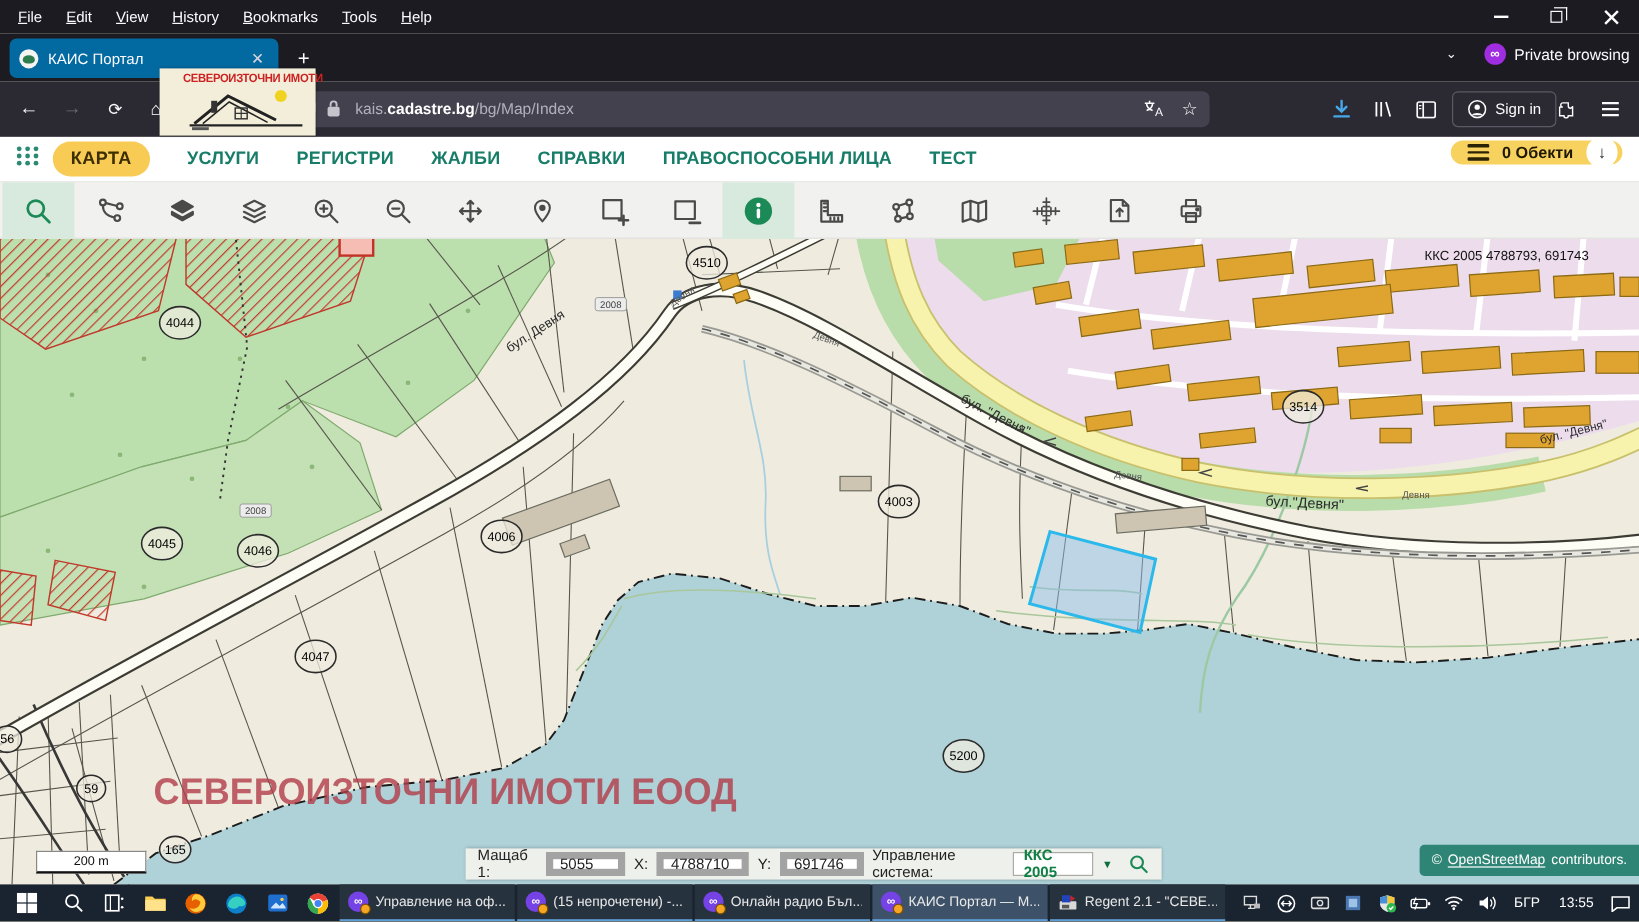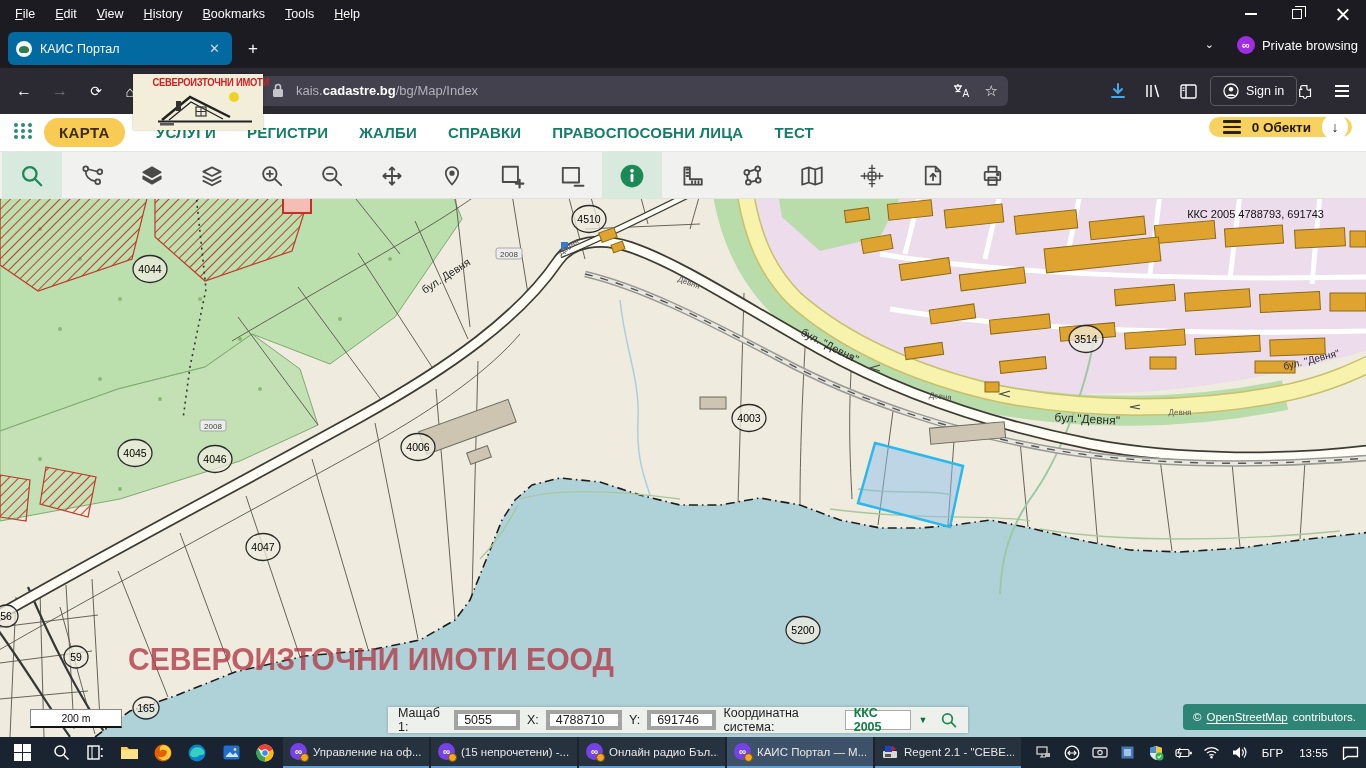--- a/index.html
+++ b/index.html
@@ -58,27 +58,27 @@
   .tb.active { background:#d8eade;}
   .tb.active svg { stroke:#1c8a56;}
 
   
   .map { position:absolute; left:0; top:199px; width:1366px; height:538px; z-index:5; background:#efecdf;}
   .map svg.base { position:absolute; left:0; top:0;}
   .coordtag { position:absolute; right:42px; top:9px; font-size:11px; color:#111; z-index:6;}
   .watermark { position:absolute; left:128px; top:443px; font-size:31px; font-weight:bold; color:rgba(178,60,72,.8); white-space:nowrap; z-index:7; transform:scaleX(.97); transform-origin:left;}
   .scalebar { position:absolute; left:30px; bottom:9px; width:92px; height:19px; background:#fff; border:1px solid #888; border-bottom:2px solid #111; font-size:10.5px; color:#111; display:flex; align-items:center; justify-content:center; z-index:8;}
   .mstatus { position:absolute; left:388px; bottom:4px; width:580px; height:26px; background:#eef0eb; display:flex; align-items:center; gap:7px; padding:0 10px; font-size:12.5px; color:#222; z-index:9; box-shadow:0 0 3px rgba(0,0,0,.25);}
-  .minput { background:#fff; border:4px solid #a3a3a3; height:20px; display:flex; align-items:center; padding:0 6px; font-size:12.5px;}
+  .minput { background:#fff; border:6px solid #a3a3a3; height:20px; display:flex; align-items:center; padding:0 6px; font-size:12.5px;}
   .crsbox { background:#fff; border:1px solid #a9aba6; height:20px; display:flex; align-items:center; padding:0 8px; font-weight:bold; color:#0e8044; font-size:12.5px;}
   .osm { position:absolute; right:0; bottom:7px; height:26px; background:#2f8575; color:#fff; font-size:11.5px; display:flex; align-items:center; gap:5px; padding:0 10px; border-radius:4px 0 0 4px; z-index:9;}
   .osm u { text-underline-offset:2px;}
 
   
-  .adlogo { position:absolute; left:133px; top:74px; width:130px; height:56px; background:#f3eeda; z-index:100; text-align:center; box-shadow:0 0 2px rgba(0,0,0,.3);padding-left:16px;}
+  .adlogo { position:absolute; left:133px; top:57px; width:130px; height:56px; background:#f3eeda; z-index:100; text-align:center; box-shadow:0 0 2px rgba(0,0,0,.3);padding-left:16px;}
   .adlogo .t { font-size:10px; font-weight:bold; color:#cc2222; margin-top:3px; letter-spacing:-.3px; white-space:nowrap; transform:scaleX(.94);}
 
   
   .taskbar { position:absolute; left:0; top:737px; width:1366px; height:31px; background:#1a2330; display:flex; align-items:stretch; z-index:40;}
   .tbtn { width:34px; display:flex; align-items:center; justify-content:center;}
   .tbtn.start { width:44px;}
   .twin { width:146px; margin:0 1px; background:#27323f; display:flex; align-items:center; gap:6px; padding:0 7px; border-bottom:2px solid #5f9fd8; color:#e8e8e8; font-size:11.5px;}
   .twin.active { background:#3d5269;}
   .twin .lbl{ white-space:nowrap; overflow:hidden;}
   .ffpriv { min-width:17px; width:17px; height:17px; border-radius:50%; background:#7542e5; color:#fff; font-weight:bold; font-size:10px; display:flex; align-items:center; justify-content:center; position:relative;}
@@ -588,21 +588,21 @@
     <div class="watermark">СЕВЕРОИЗТОЧНИ ИМОТИ ЕООД</div>
     <div class="scalebar">200 m</div>
 
     <div class="mstatus">
       <span>Мащаб 1:</span>
       <span class="minput" style="width:72px;">5055</span>
       <span>X:</span>
       <span class="minput" style="width:84px;">4788710</span>
       <span>Y:</span>
       <span class="minput" style="width:76px;">691746</span>
-      <span>Координатна система:</span>
+      <span>Управление система:</span>
       <span class="crsbox">ККС 2005</span>
       <span style="color:#0e6e3c; font-size:9px;">▼</span>
       <svg width="20" height="20" viewBox="0 0 20 20" style="margin-left:6px;">
           <circle cx="8.5" cy="8.5" r="5.5" stroke="#1c8a56" stroke-width="2" fill="none"></circle>
           <line x1="12.8" y1="12.8" x2="17.5" y2="17.5" stroke="#1c8a56" stroke-width="2" stroke-linecap="round"></line>
         </svg>
     </div>
 
     <div class="osm">
       <span>©</span>

